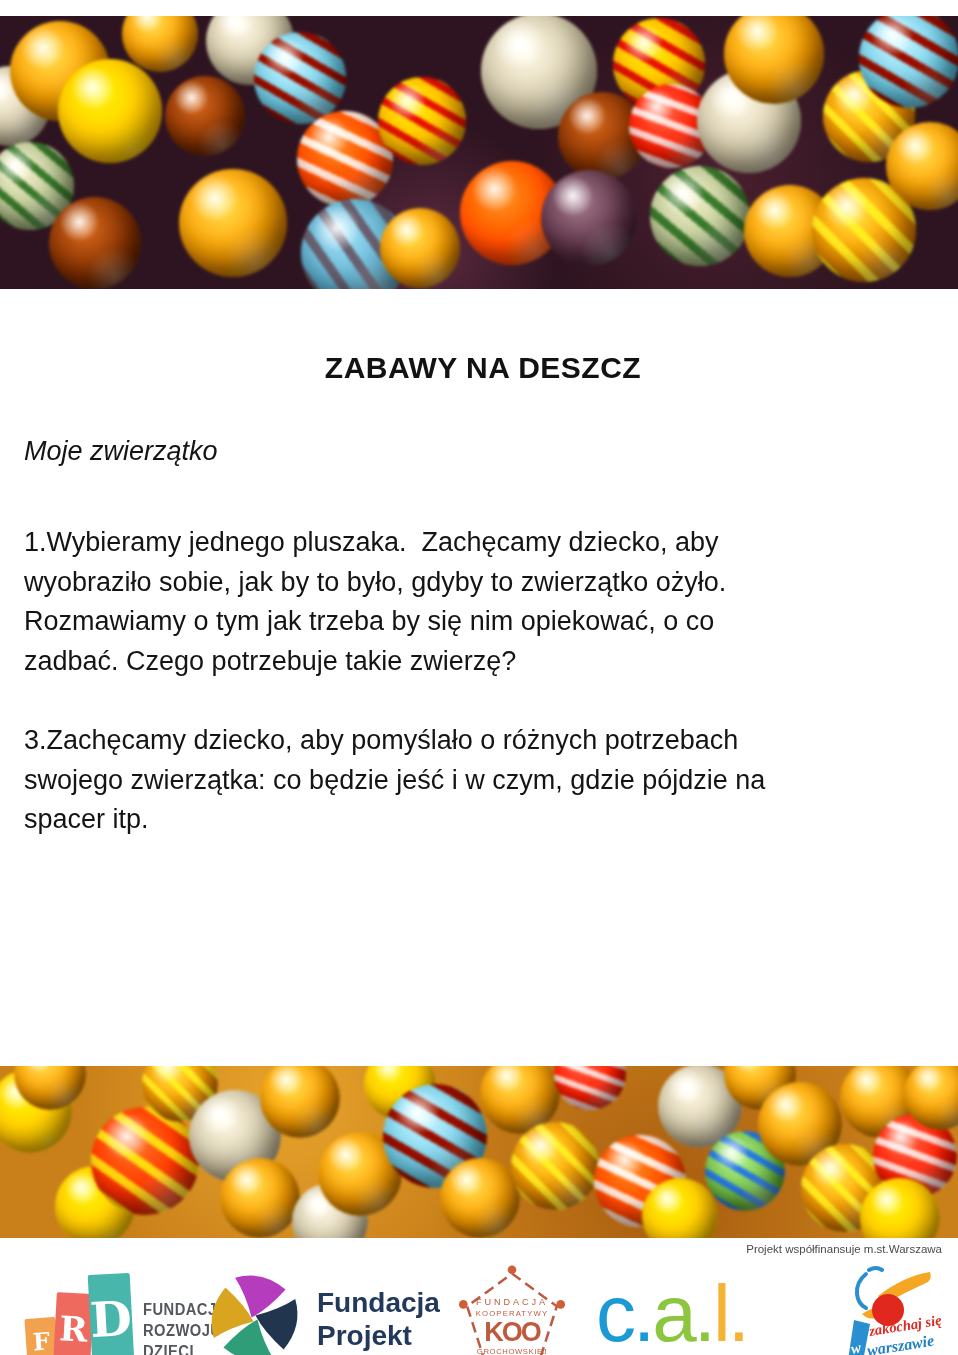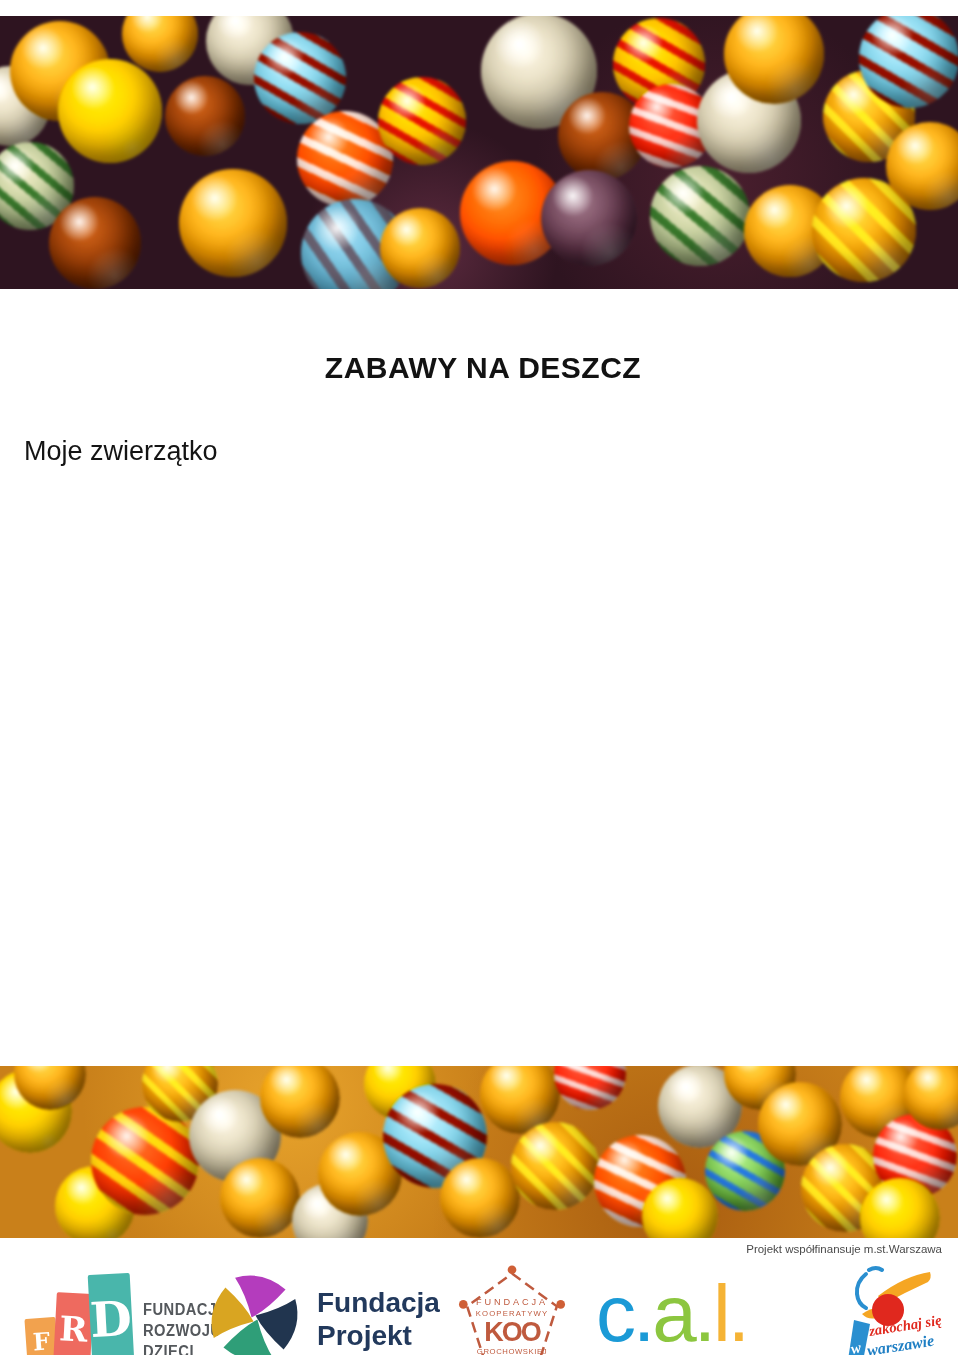--- a/index.html
+++ b/index.html
@@ -19,21 +19,21 @@
      radial-gradient(circle at 30% 20%, #e8a42c 0%, rgba(0,0,0,0) 30%),
      radial-gradient(circle at 70% 80%, #a85c10 0%, rgba(0,0,0,0) 35%),
      #c9801a; }
   .marble-layer { position:absolute; inset:-12px; filter: blur(1.7px) saturate(1.25) contrast(1.05); }
   .marble { position:absolute; border-radius:50%; }
 
   
   .content { position:absolute; top:273px; left:24px; width:918px; }
   .doc-title { margin:62px 0 0 0; text-align:center; font-size:30px; font-weight:bold;
                letter-spacing:.5px; color:#121212; }
-  .doc-subtitle { margin:51px 0 0 0; font-size:27px; font-weight:normal; }
+  .doc-subtitle { margin:51px 0 0 0; font-size:27px; font-weight:normal;font-style:italic; }
   .para { margin:40px 0 0 0; font-size:27px; line-height:39.5px; white-space:pre-wrap; }
   .para.first { margin-top:56px; }
 
   
   .footer { position:absolute; top:1222px; left:0; width:958px; height:133px; background:#fff; }
   .funding-note { position:absolute; top:5px; right:16px; font-size:11.5px; color:#4a4a4a; }
 
   
   .logo-frd { position:absolute; left:26px; top:36px; display:flex; align-items:flex-end; }
   .frd-blocks { display:flex; align-items:flex-end; }
@@ -94,20 +94,27 @@
         <div class="marble" style="left: 553px; top: 166px; height: 96px; width: 96px; background: radial-gradient(circle at 33% 27%, rgba(255, 255, 255, 0.9) 0%, rgba(255, 255, 255, 0) 22%), radial-gradient(circle at 72% 86%, rgba(255, 255, 255, 0.28) 0%, rgba(255, 255, 255, 0) 28%), radial-gradient(circle at 40% 35%, rgb(154, 122, 136) 0%, rgb(92, 58, 74) 55%, rgb(34, 16, 28) 100%); box-shadow: rgba(0, 0, 0, 0.42) -10.56px -14.4px 24px inset;"></div>
         <div class="marble" style="left: 662px; top: 162px; height: 100px; width: 100px; background: radial-gradient(circle at 33% 27%, rgba(255, 255, 255, 0.9) 0%, rgba(255, 255, 255, 0) 22%), radial-gradient(circle at 72% 86%, rgba(255, 255, 255, 0.28) 0%, rgba(255, 255, 255, 0) 28%), repeating-linear-gradient(40deg, rgba(0, 0, 0, 0) 0px, rgba(0, 0, 0, 0) 15px, rgb(71, 120, 60) 15px, rgb(71, 120, 60) 23.5px), radial-gradient(circle at 40% 35%, rgb(236, 232, 204) 0%, rgb(184, 196, 154) 55%, rgb(104, 120, 82) 100%); box-shadow: rgba(0, 0, 0, 0.42) -11px -15px 25px inset;"></div>
         <div class="marble" style="left: 756px; top: 181px; height: 92px; width: 92px; background: radial-gradient(circle at 33% 27%, rgba(255, 255, 255, 0.9) 0%, rgba(255, 255, 255, 0) 22%), radial-gradient(circle at 72% 86%, rgba(255, 255, 255, 0.28) 0%, rgba(255, 255, 255, 0) 28%), radial-gradient(circle at 40% 35%, rgb(255, 217, 106) 0%, rgb(224, 154, 32) 55%, rgb(110, 66, 6) 100%); box-shadow: rgba(0, 0, 0, 0.42) -10.12px -13.8px 23px inset;"></div>
         <div class="marble" style="left: 824px; top: 174px; height: 104px; width: 104px; background: radial-gradient(circle at 33% 27%, rgba(255, 255, 255, 0.9) 0%, rgba(255, 255, 255, 0) 22%), radial-gradient(circle at 72% 86%, rgba(255, 255, 255, 0.28) 0%, rgba(255, 255, 255, 0) 28%), repeating-linear-gradient(45deg, rgba(0, 0, 0, 0) 0px, rgba(0, 0, 0, 0) 15.6px, rgb(255, 232, 74) 15.6px, rgb(255, 232, 74) 24.44px), radial-gradient(circle at 40% 35%, rgb(255, 223, 96) 0%, rgb(217, 144, 24) 55%, rgb(124, 74, 6) 100%); box-shadow: rgba(0, 0, 0, 0.42) -11.44px -15.6px 26px inset;"></div>
       </div>
   </div>
 
   <main class="content">
     <h1 class="doc-title">ZABAWY NA DESZCZ</h1>
     <p class="doc-subtitle">Moje zwierzątko</p>
+    <p class="para first">1.Wybieramy jednego pluszaka.  Zachęcamy dziecko, aby
+wyobraziło sobie, jak by to było, gdyby to zwierzątko ożyło.
+Rozmawiamy o tym jak trzeba by się nim opiekować, o co
+zadbać. Czego potrzebuje takie zwierzę?</p>
+    <p class="para">3.Zachęcamy dziecko, aby pomyślało o różnych potrzebach
+swojego zwierzątka: co będzie jeść i w czym, gdzie pójdzie na
+spacer itp.</p>
   </main>
 
   <div class="banner banner-bottom" aria-label="Close-up photo of colorful glass marbles, bright amber tones">
     <div class="marble-layer" id="marbles-bottom">
         <div class="marble" style="left: 0px; top: 15px; height: 84px; width: 84px; background: radial-gradient(circle at 33% 27%, rgba(255, 255, 255, 0.9) 0%, rgba(255, 255, 255, 0) 22%), radial-gradient(circle at 72% 86%, rgba(255, 255, 255, 0.28) 0%, rgba(255, 255, 255, 0) 28%), radial-gradient(circle at 40% 35%, rgb(255, 233, 74) 0%, rgb(246, 200, 0) 55%, rgb(176, 130, 0) 100%); box-shadow: rgba(0, 0, 0, 0.42) -9.24px -12.6px 21px inset;"></div>
         <div class="marble" style="left: 26px; top: -16px; height: 72px; width: 72px; background: radial-gradient(circle at 33% 27%, rgba(255, 255, 255, 0.9) 0%, rgba(255, 255, 255, 0) 22%), radial-gradient(circle at 72% 86%, rgba(255, 255, 255, 0.28) 0%, rgba(255, 255, 255, 0) 28%), radial-gradient(circle at 40% 35%, rgb(255, 217, 106) 0%, rgb(224, 154, 32) 55%, rgb(110, 66, 6) 100%); box-shadow: rgba(0, 0, 0, 0.42) -7.92px -10.8px 18px inset;"></div>
         <div class="marble" style="left: 67px; top: 112px; height: 80px; width: 80px; background: radial-gradient(circle at 33% 27%, rgba(255, 255, 255, 0.9) 0%, rgba(255, 255, 255, 0) 22%), radial-gradient(circle at 72% 86%, rgba(255, 255, 255, 0.28) 0%, rgba(255, 255, 255, 0) 28%), radial-gradient(circle at 40% 35%, rgb(255, 233, 74) 0%, rgb(246, 200, 0) 55%, rgb(176, 130, 0) 100%); box-shadow: rgba(0, 0, 0, 0.42) -8.8px -12px 20px inset;"></div>
         <div class="marble" style="left: 103px; top: 53px; height: 108px; width: 108px; background: radial-gradient(circle at 33% 27%, rgba(255, 255, 255, 0.9) 0%, rgba(255, 255, 255, 0) 22%), radial-gradient(circle at 72% 86%, rgba(255, 255, 255, 0.28) 0%, rgba(255, 255, 255, 0) 28%), repeating-linear-gradient(35deg, rgba(0, 0, 0, 0) 0px, rgba(0, 0, 0, 0) 16.2px, rgb(255, 216, 58) 16.2px, rgb(255, 216, 58) 25.38px), radial-gradient(circle at 40% 35%, rgb(255, 122, 64) 0%, rgb(224, 60, 16) 55%, rgb(128, 28, 6) 100%); box-shadow: rgba(0, 0, 0, 0.42) -11.88px -16.2px 27px inset;"></div>
         <div class="marble" style="left: 154px; top: -8px; height: 76px; width: 76px; background: radial-gradient(circle at 33% 27%, rgba(255, 255, 255, 0.9) 0%, rgba(255, 255, 255, 0) 22%), radial-gradient(circle at 72% 86%, rgba(255, 255, 255, 0.28) 0%, rgba(255, 255, 255, 0) 28%), repeating-linear-gradient(45deg, rgba(0, 0, 0, 0) 0px, rgba(0, 0, 0, 0) 11.4px, rgb(255, 232, 74) 11.4px, rgb(255, 232, 74) 17.86px), radial-gradient(circle at 40% 35%, rgb(255, 223, 96) 0%, rgb(217, 144, 24) 55%, rgb(124, 74, 6) 100%); box-shadow: rgba(0, 0, 0, 0.42) -8.36px -11.4px 19px inset;"></div>
         <div class="marble" style="left: 201px; top: 36px; height: 92px; width: 92px; background: radial-gradient(circle at 33% 27%, rgba(255, 255, 255, 0.95) 0%, rgba(255, 255, 255, 0) 22%), radial-gradient(circle at 72% 86%, rgba(255, 255, 255, 0.28) 0%, rgba(255, 255, 255, 0) 28%), radial-gradient(circle at 40% 35%, rgb(246, 241, 226) 0%, rgb(207, 199, 174) 55%, rgb(132, 122, 100) 100%); box-shadow: rgba(0, 0, 0, 0.42) -10.12px -13.8px 23px inset;"></div>

